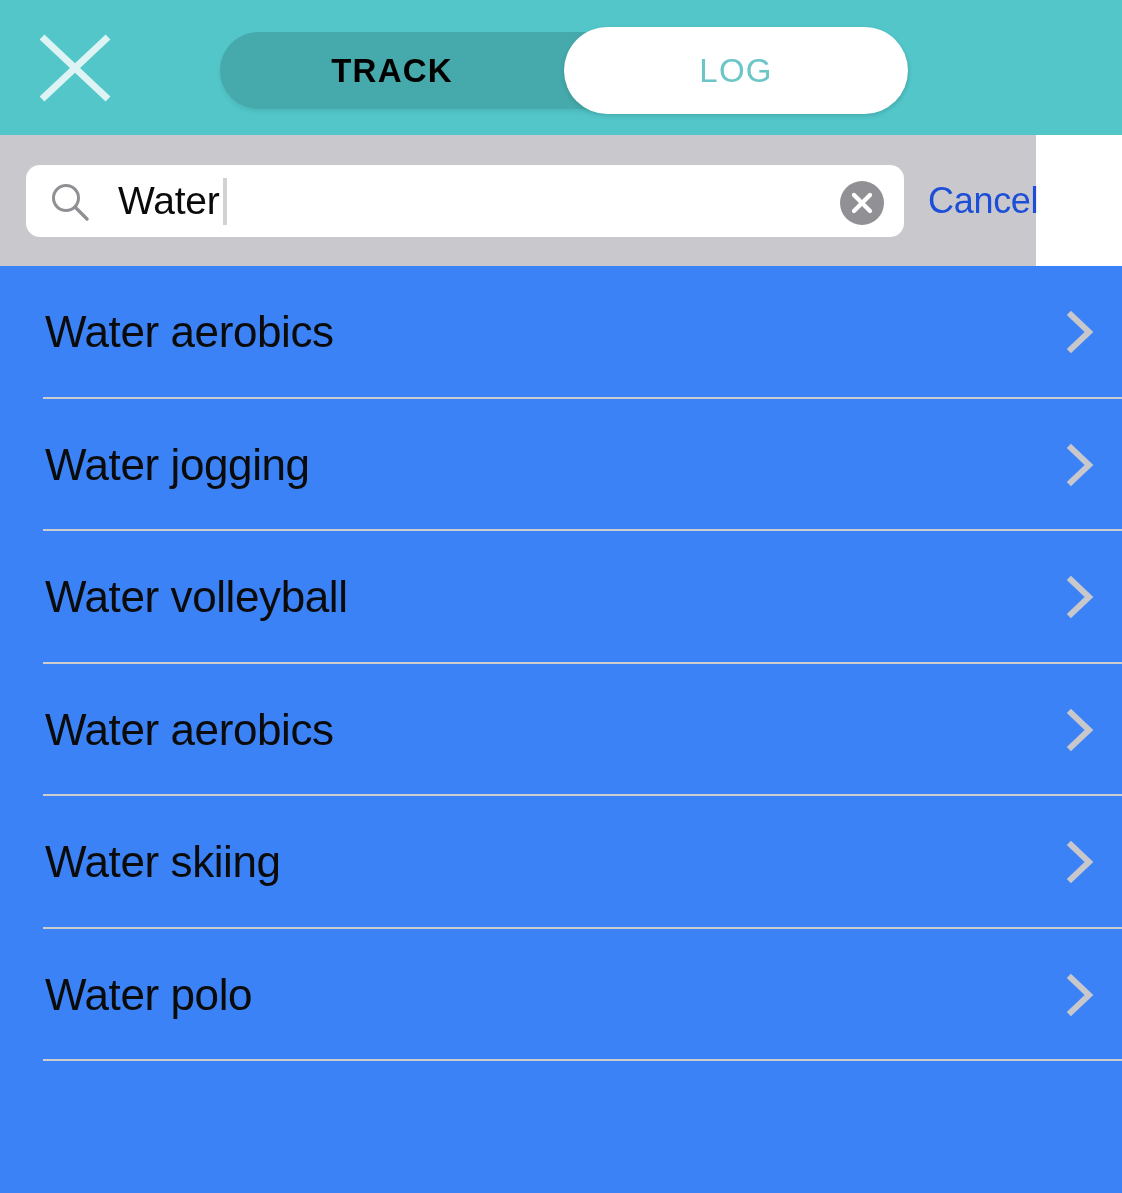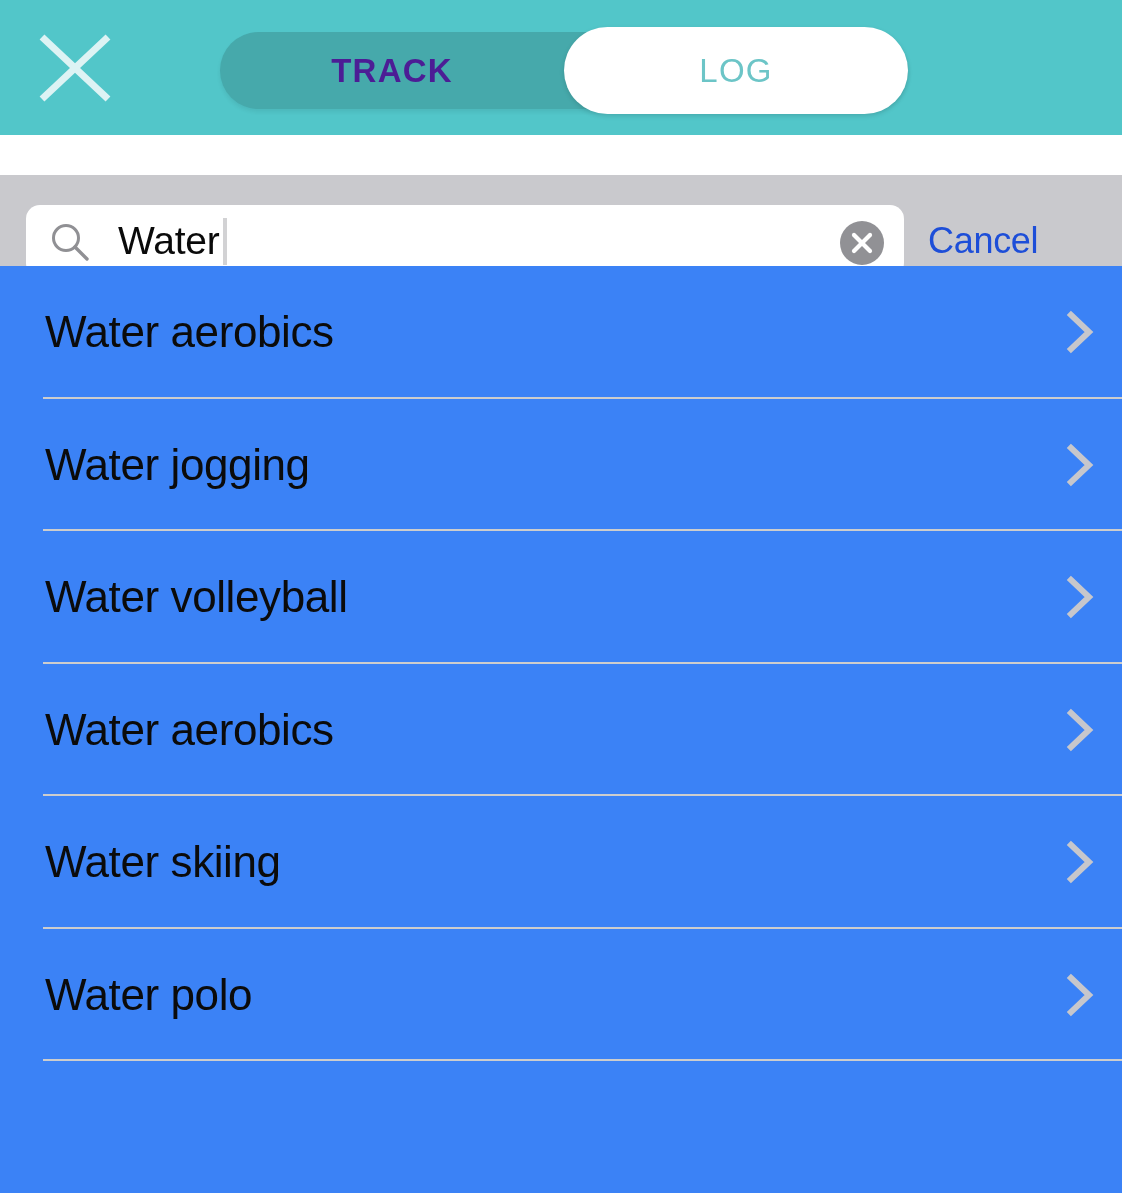--- a/index.html
+++ b/index.html
@@ -59,21 +59,21 @@
     align-items: center;
     justify-content: center;
     cursor: pointer;
     box-sizing: border-box;
   }
   .seg-track {
     left: 0;
     width: 344px;
   }
   .seg-track .seg-label {
-    color: #4c1d95;
+    color: #000000;
     font-size: 33px;
     font-weight: bold;
     letter-spacing: 1.2px;
   }
   .seg-log {
     left: 344px;
     width: 344px;
   }
   .seg-log .seg-pill {
     position: absolute;
@@ -92,24 +92,23 @@
     font-size: 33px;
     font-weight: normal;
     letter-spacing: 1.2px;
   }
 
   
   .searchbar {
     position: absolute;
     left: 0;
     top: 135px;
-    width: 1122px;
+    width: 1036px;
     height: 131px;
     background: #c9c9cd;
-    margin-top: 40px;
   }
   .search-field {
     position: absolute;
     left: 26px;
     top: 30px;
     width: 878px;
     height: 72px;
     background: #ffffff;
     border-radius: 14px;
     box-sizing: border-box;

